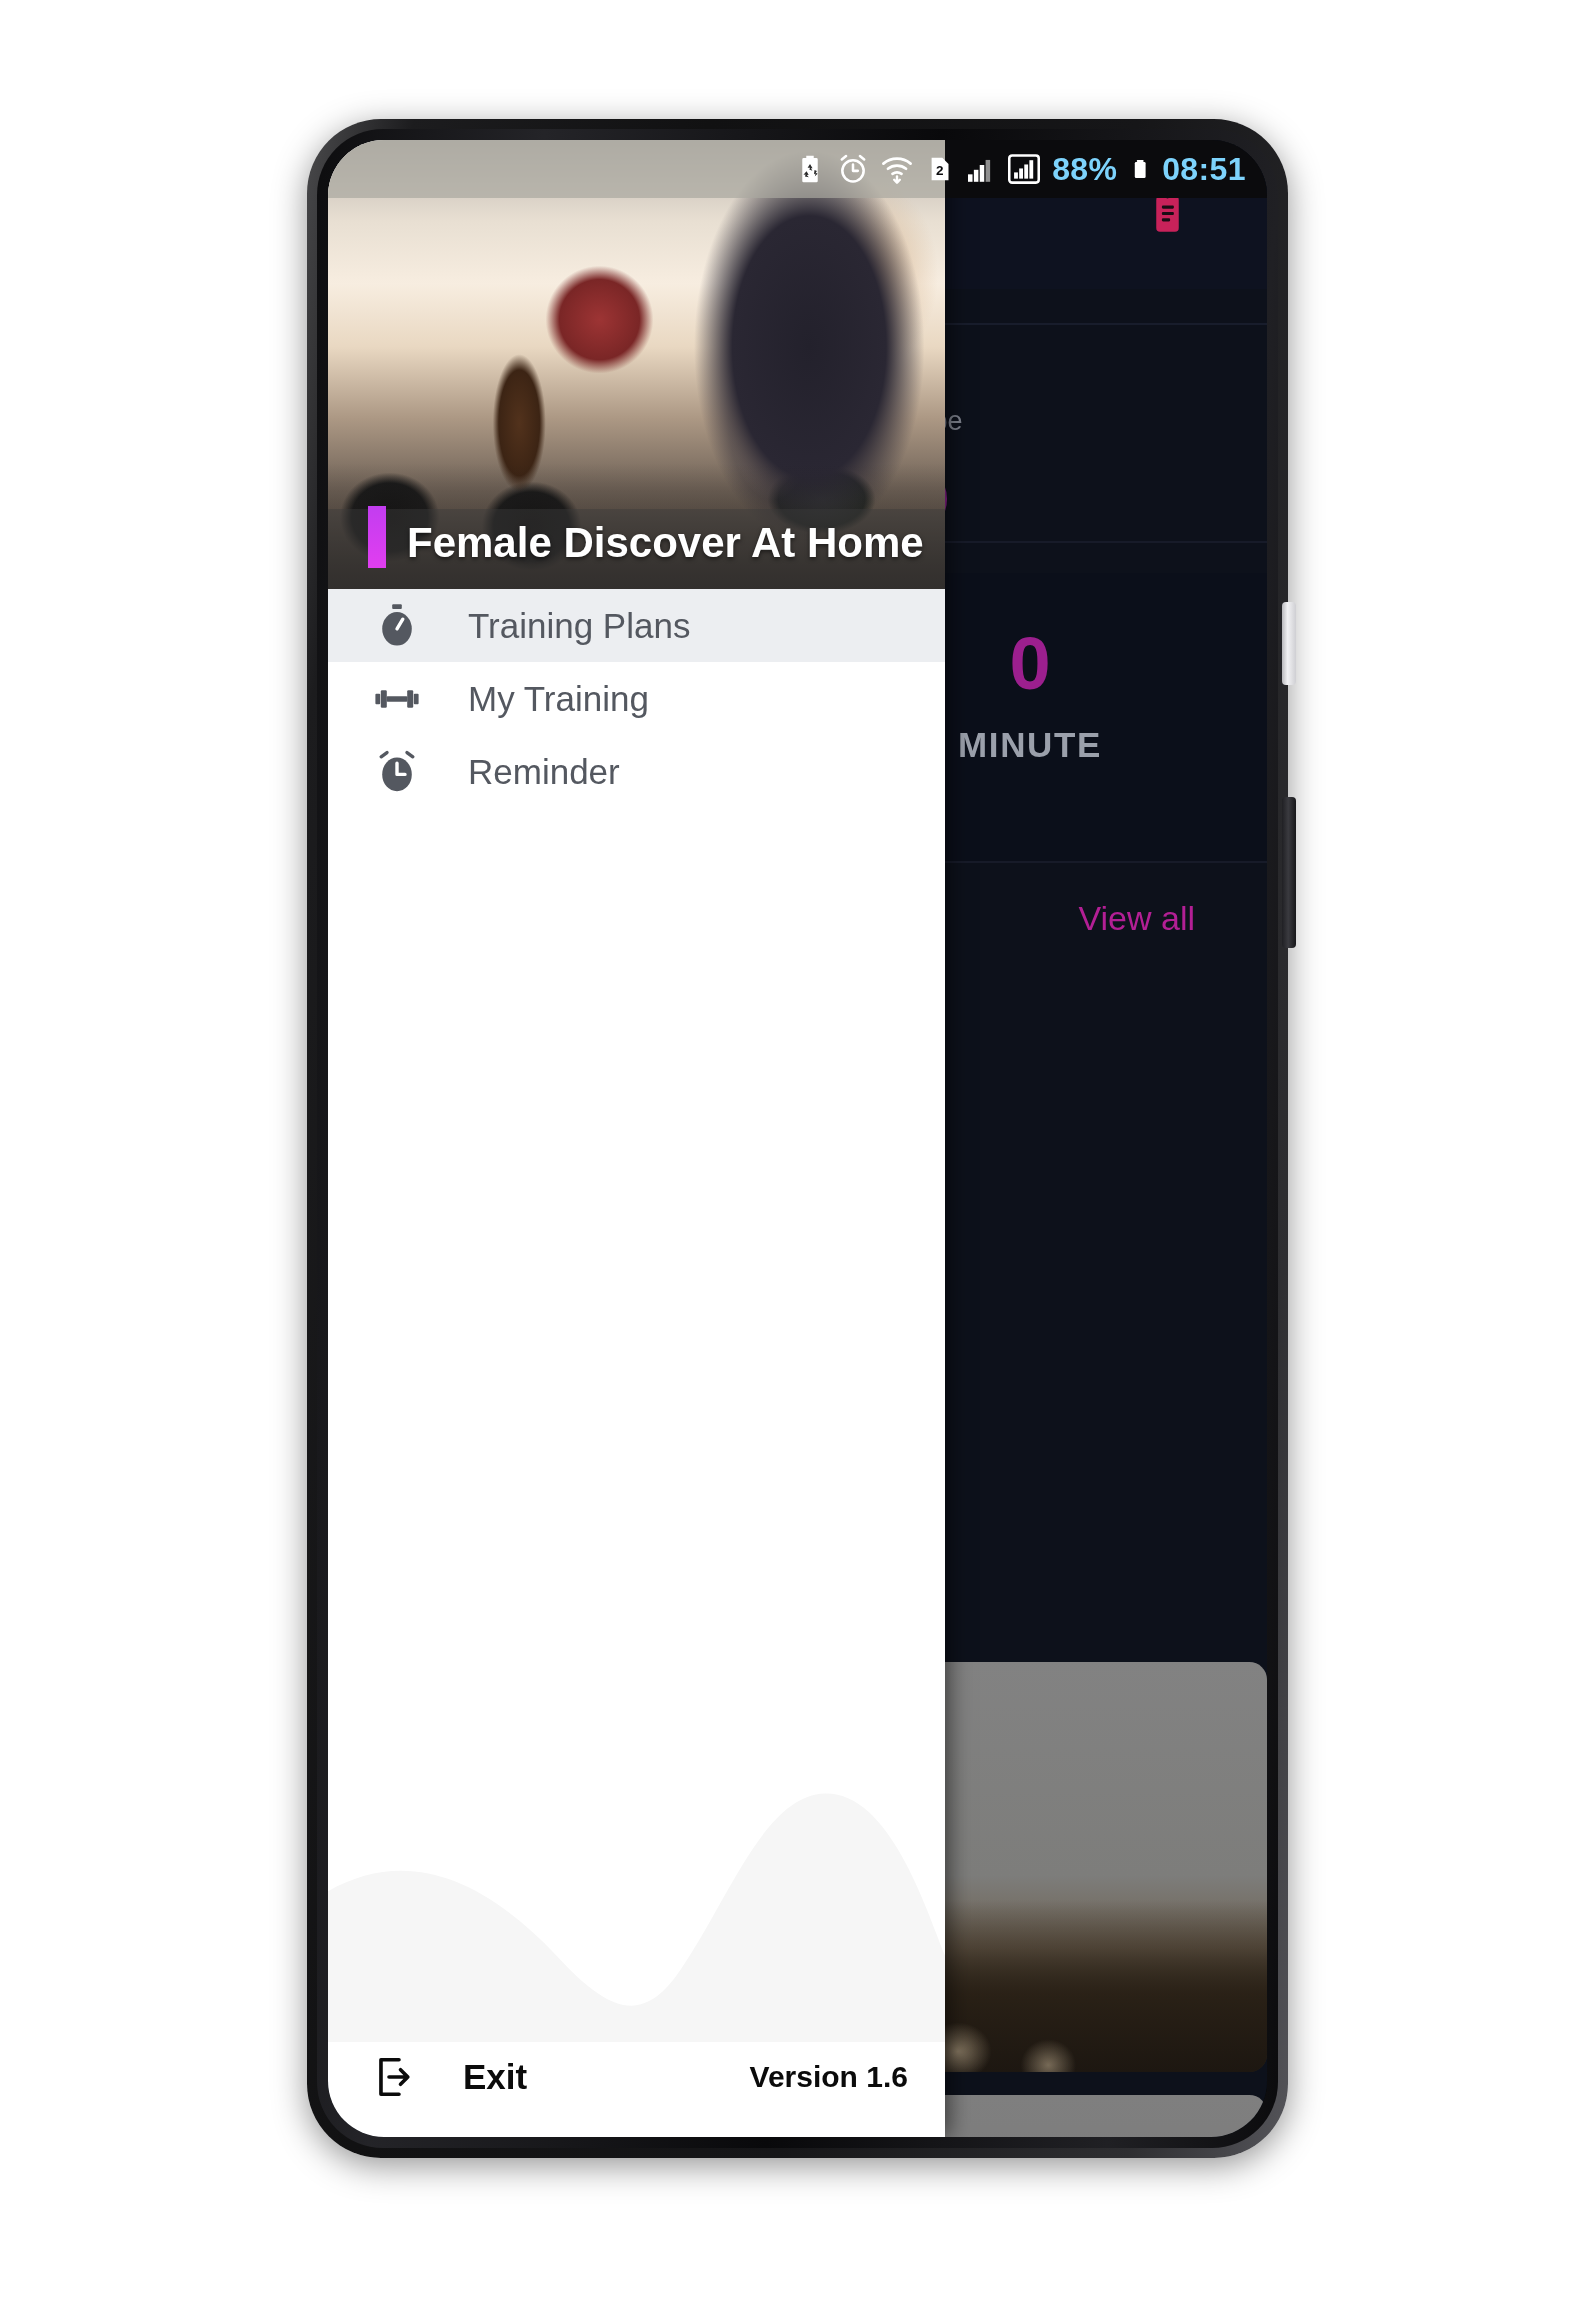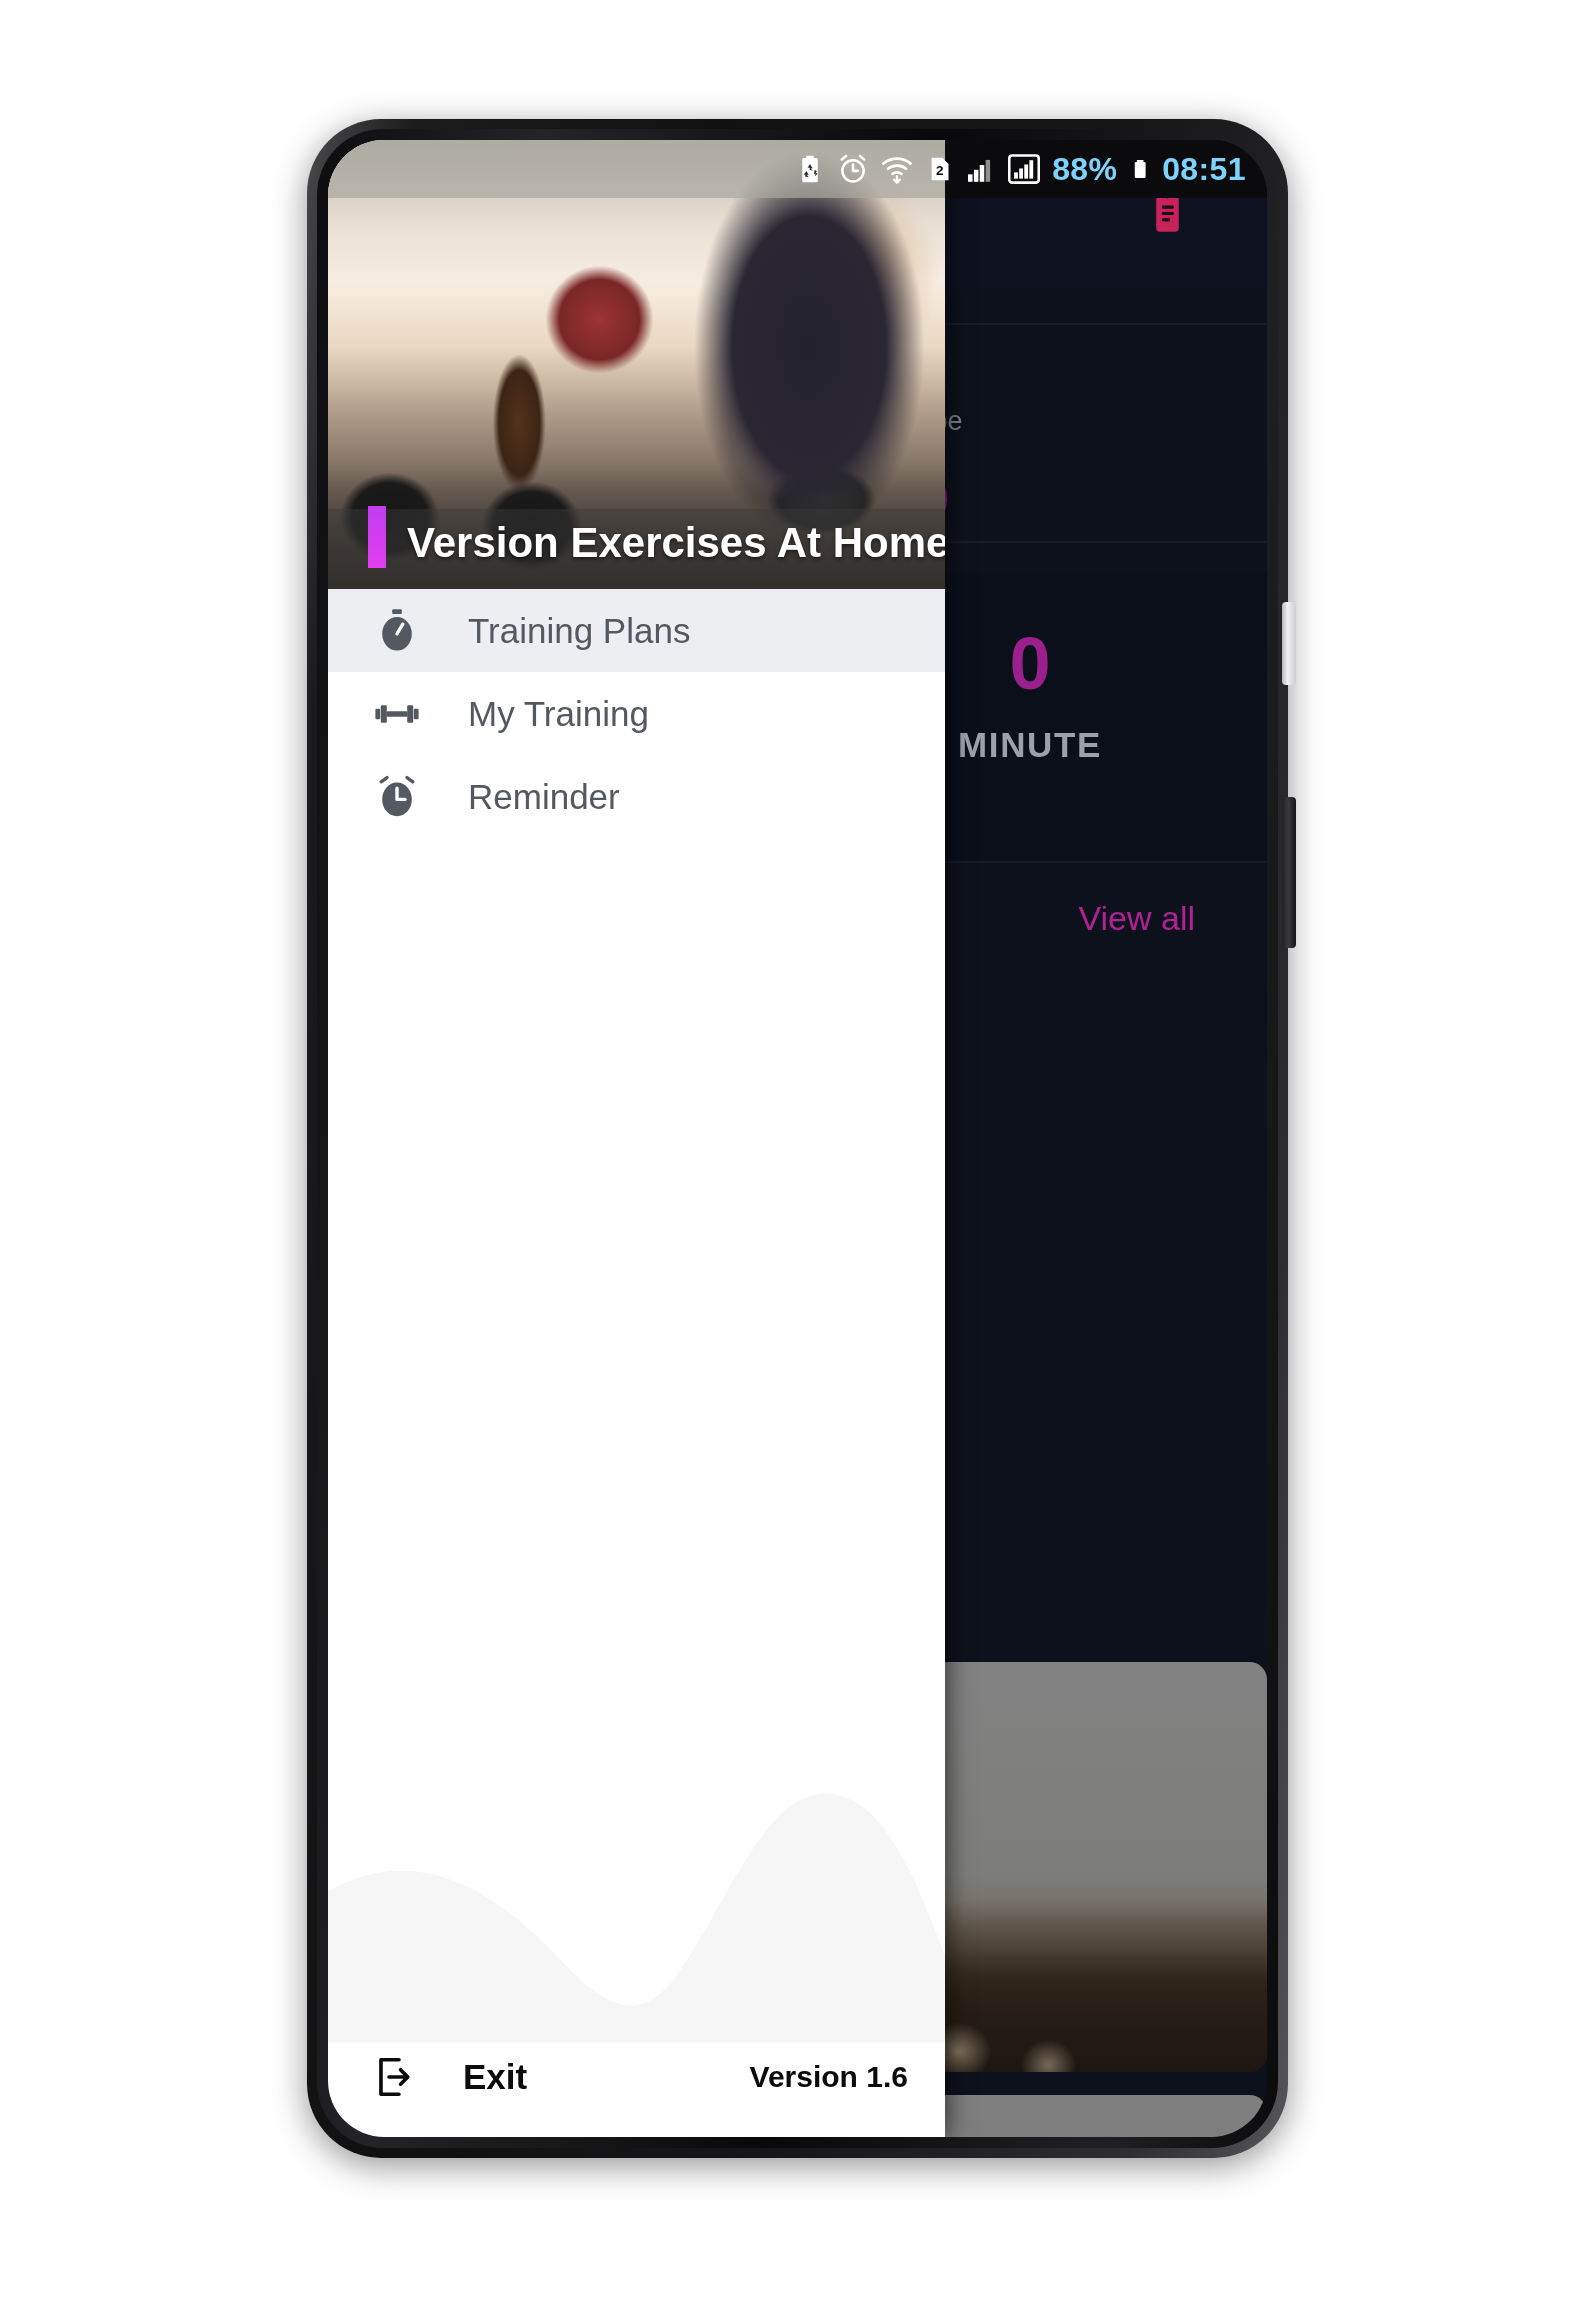--- a/index.html
+++ b/index.html
@@ -203,21 +203,21 @@
   }
   .sb-item { position: relative; z-index: 2; display: flex; align-items: center; }
   .sb-gap { width: 11.2px; }
   .sb-text { font-size: 32px; color: #7dd3fc; font-weight: 600; letter-spacing: 0.4px; }
 
   
   #drawer-menu { position: absolute; left: 0; top: 449px; width: 100%; }
   .menu-item {
     position: relative;
     display: flex; align-items: center;
-    height: 83px; padding-left: 43px;
+    height: 73px; padding-left: 43px;
     background: transparent;
   }
   .menu-item.active { background: #eceef1; }
   .menu-icon {
     width: 51px; height: 51px;
     display: flex; align-items: center; justify-content: center;
     flex: none;
   }
   .menu-label {
     margin-left: 46px;
@@ -296,21 +296,21 @@
         <div class="bg-card" id="bg-card-2">
           
         </div>
       </div>
 
       <div id="nav-drawer">
 
         <div id="drawer-header">
           <div id="drawer-header-scrim"></div>
           <div id="drawer-title-accent"></div>
-          <div id="drawer-title">Version Exercises At Home</div>
+          <div id="drawer-title">Female Discover At Home</div>
         </div>
 
         <svg id="drawer-wave" viewBox="0 0 770 560" preserveAspectRatio="none">
           <path d="M0 372 C 95 318, 190 352, 285 452 C 355 528, 395 536, 440 470
                    C 500 382, 545 252, 620 250 C 700 248, 745 390, 770 452
                    L770 560 L0 560 Z" fill="#f6f6f6"></path>
         </svg>
 
         <div id="drawer-menu">
 

